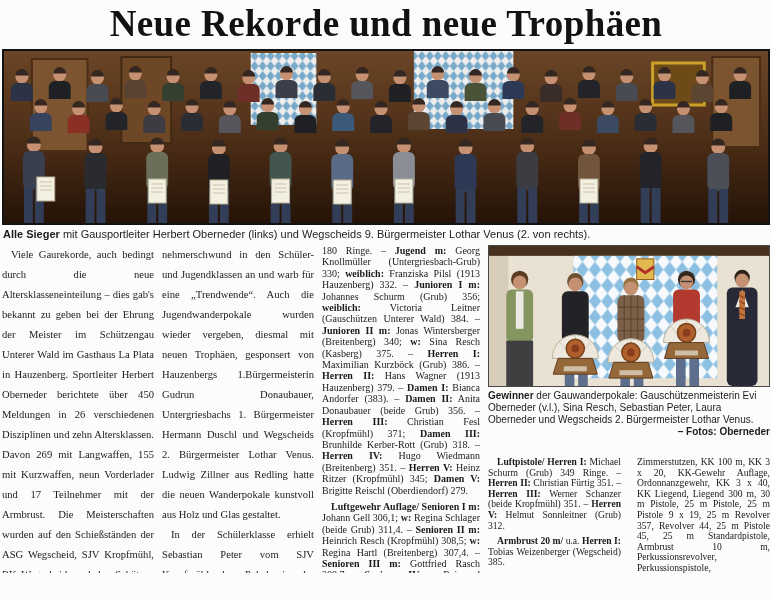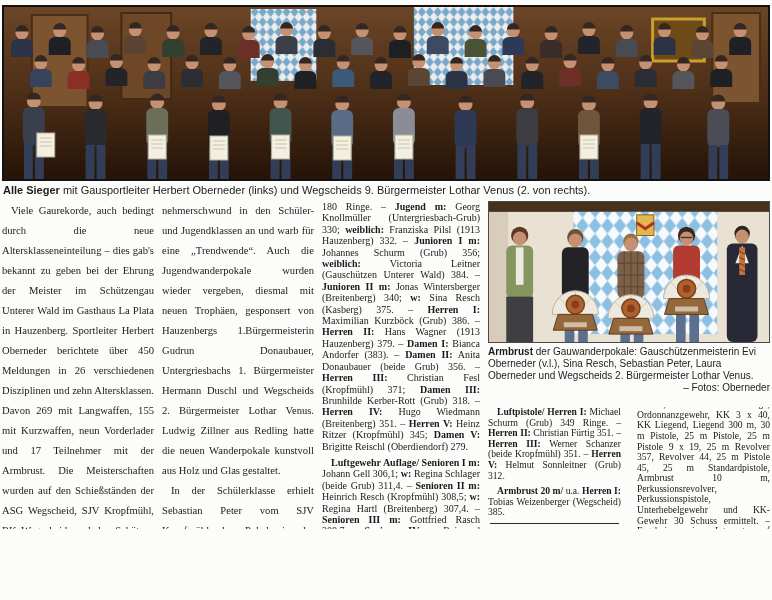--- a/index.html
+++ b/index.html
@@ -19,31 +19,32 @@
   .c1,.c2{width:152px;font-size:10.6px;line-height:20px;}
   .c3{width:158px;font-size:10px;line-height:11.4px;}
   .rb{flex:1;min-width:0;display:flex;flex-direction:column;}
   p{margin:0;}
   .ind{text-indent:9px;}
   .mt{margin-top:5px;}
   .h-gau{font-size:11.5px;font-weight:700;letter-spacing:.5px;margin:7px 0 3px;text-indent:0;}
   .photo2{height:140px;border:1px solid #4a4a4a;background:#e9e1d1;flex:none;}
   .cap2{font-family:"Liberation Sans",sans-serif;font-size:10px;line-height:12px;
         margin:3px 0 0;color:#1c1c1c;flex:none;}
-  .credit{float:right;}
+  .credit{float:right;font-weight:bold;}
   .eo{float:right;}
-  .cols45{display:flex;gap:16px;margin-top:13px;flex:1;overflow:hidden;align-items:center;}
+  .cols45{display:flex;gap:16px;margin-top:19px;flex:1;overflow:hidden;}
   .c45{flex:1;min-width:0;font-size:9.6px;line-height:10.6px;text-align:justify;}
   hr.rule{border:0;border-top:1.2px solid #2a2a2a;margin:5px 2px;}
 </style>
 </head>
 <body>
 
 <div class="page">
 
+  <h1 class="headline">Neue Rekorde und neue Trophäen</h1>
 
   <div class="photo1">
     <svg viewBox="0 0 768 172" preserveAspectRatio="none">
       <defs>
         <linearGradient id="wall" x1="0" y1="0" x2="0" y2="1">
           <stop offset="0" stop-color="#6b4526"></stop>
             <stop offset=".55" stop-color="#4a2c16"></stop>
             <stop offset="1" stop-color="#241307"></stop>
         </linearGradient>
         <pattern id="bav" width="16" height="10" patternUnits="userSpaceOnUse">
@@ -233,21 +234,21 @@
               <circle cx="264" cy="35" r="7" fill="#c69072"></circle>
             <rect x="248" y="42" width="32" height="100" rx="6" fill="#272a36"></rect>
             <path d="M264,44 L257,62 L271,62 Z" fill="#ece9e2"></path>
             <rect x="261" y="46" width="6" height="28" fill="#c4733a"></rect>
             <path d="M261,50 l6,3 M261,56 l6,3 M261,62 l6,3 M261,68 l6,3" stroke="#8a4a20" stroke-width="1.4"></path>
           </g>
         </svg>
       </div>
 
       <p class="cap2">
-        <b>Armbrust</b><span> der Gauwanderpokale: Gauschützenmeisterin Evi Oberneder (v.l.), Sina Resch, Sebastian Peter, Laura Oberneder und Wegscheids 2. Bürgermeister Lothar Venus.</span>
+        <b>Gewinner</b><span> der Gauwanderpokale: Gauschützenmeisterin Evi Oberneder (v.l.), Sina Resch, Sebastian Peter, Laura Oberneder und Wegscheids 2. Bürgermeister Lothar Venus.</span>
         <span class="credit">– Fotos: Oberneder</span>
       </p>
 
       <div class="cols45">
         <div class="c45">
           <p class="ind"><span class="b">Luftpistole/</span><span class="b"> Herren I:</span><span> Michael Schurm (Grub) 349 Ringe. – </span><span class="b">Herren II:</span><span> Christian Fürtig 351. – </span><span class="b">Herren III:</span><span> Werner Schanzer (beide Kropfmühl) 351. – </span><span class="b">Herren V:</span><span> Helmut Sonnleitner (Grub) 312.</span></p>
           <p class="ind mt"><span class="b">Armbrust 20 m/</span><span> u.a. </span><span class="b">Herren I:</span><span> Tobias Weizenberger (Wegscheid) 385.</span></p>
           <hr class="rule">
         </div>
         <div class="c45">

